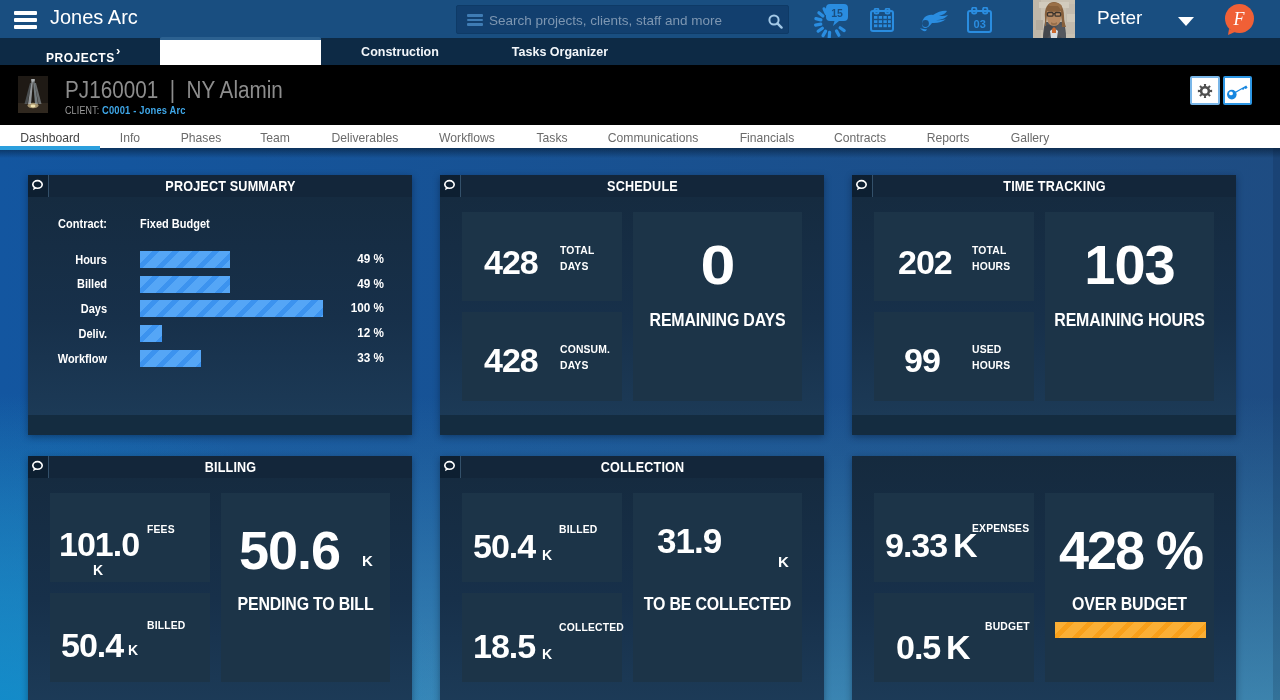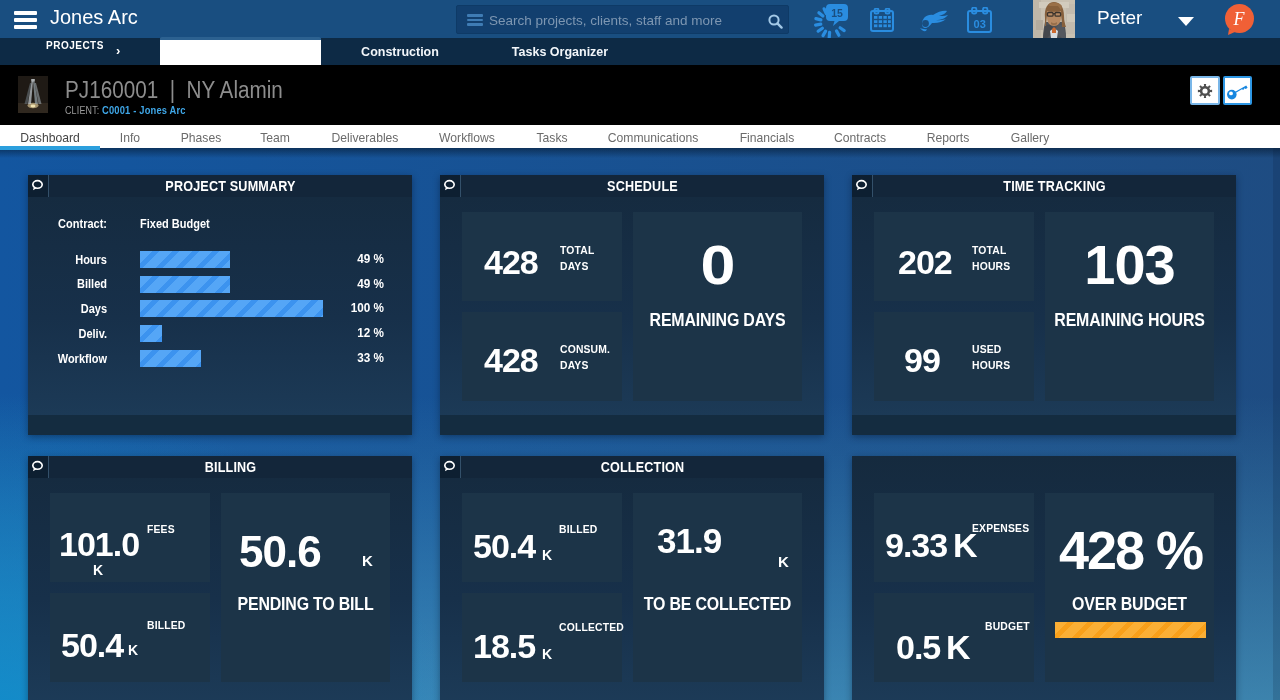--- a/index.html
+++ b/index.html
@@ -10,21 +10,21 @@
 #topbar{position:absolute;left:0;top:0;width:1280px;height:38px;background:#194e80}
 #hamb{position:absolute;left:14px;top:11px;width:23px;height:17px}
 #hamb div{height:4px;background:#fff;border-radius:1px;margin-bottom:3px}
 #brand{position:absolute;left:50px;top:6px;font-size:20px;color:#fff}
 #searchbox{position:absolute;left:456px;top:5px;width:333px;height:29px;background:#123f6e;border:1px solid #0e3a66;border-radius:2px}
 #searchbox .sham{position:absolute;left:10px;top:8px;width:16px;height:12px}
 #searchbox .sham div{height:2.6px;background:#3f7cb4;border-radius:1px;margin-bottom:2.1px}
 #searchbox .sph{position:absolute;left:32px;top:7px;font-size:13.5px;color:#7e97b2}
 
 #nav2{position:absolute;left:0;top:38px;width:1280px;height:27px;background:#0d2a45}
-#projlbl{position:absolute;left:46px;top:2px;font-size:10px;font-weight:bold;letter-spacing:.5px;color:#fff}
+#projlbl{position:absolute;left:46px;top:13px;font-size:12px;font-weight:bold;letter-spacing:.5px;color:#fff}
 #projarr{position:absolute;left:116px;top:5px;font-size:13px;color:#fff;font-weight:bold}
 .tab2{position:absolute;top:7px;font-size:12.5px;font-weight:bold;color:#f2f6fa;text-align:center}
 #whitetab{position:absolute;left:160px;top:-1px;width:161px;height:28px;background:#fff;border-top:3px solid #2c6190;border-radius:2px 2px 0 0;text-align:center;font-size:12.5px;font-weight:bold;color:#17344f;padding-top:24px}
 
 #header{position:absolute;left:0;top:65px;width:1280px;height:85px;background:#000000}
 #thumb{position:absolute;left:18px;top:11px;width:30px;height:37px}
 #ptitle{position:absolute;left:65px;top:12px;font-size:23px;color:#8d8d8d;transform:scaleX(.9);transform-origin:0 0;white-space:nowrap}
 #pclient{position:absolute;left:65px;top:39px;font-size:10.5px;color:#9b9b9b;letter-spacing:.2px;transform:scaleX(.85);transform-origin:0 0}
 #pclient a{color:#3fa7e8;font-weight:bold;text-decoration:none;font-size:11px}
 .hbtn{position:absolute;top:11px;width:30px;height:29px;background:#fff;border-radius:2px;text-align:center}
@@ -291,21 +291,21 @@
         </div>
       <div class="tile" style="left:22px;top:37px;width:160px;height:89px"></div>
       <div class="tile" style="left:22px;top:137px;width:160px;height:89px"></div>
       <div class="tile" style="left:193px;top:37px;width:169px;height:189px"></div>
       <div class="num" style="left:31px;top:71px;font-size:34px">101.0</div>
       <div class="num" style="left:65px;top:107px;font-size:14px">K</div>
       <div class="lbl" style="left:119px;top:68px">FEES</div>
       <div class="num" style="left:33px;top:172px;font-size:34px">50.4</div>
       <div class="num" style="left:100px;top:187px;font-size:14px">K</div>
       <div class="lbl" style="left:119px;top:164px">BILLED</div>
-      <div class="big" style="left:211px;top:74px;font-size:44px">50.6</div>
+      <div class="big" style="left:211px;top:67px;font-size:54px">50.6</div>
       <div class="big" style="left:334px;top:97px;font-size:15px">K</div>
       <div class="sub" style="left:193px;width:169px;top:140px">PENDING TO BILL</div>
     </div>
 
     <div class="panel" style="left:440px;top:308px">
       <div class="ph">
           <div class="picon"><svg width="13" height="13" viewBox="0 0 15 14" style="margin:4px 0 0 3px">
               <ellipse cx="7.5" cy="5.8" rx="5.4" ry="4.4" fill="none" stroke="#fff" stroke-width="1.9"></ellipse>
               <path d="M3.4 8.6 L2.2 12.6 L7 10 Z" fill="#fff"></path>
             </svg></div>

